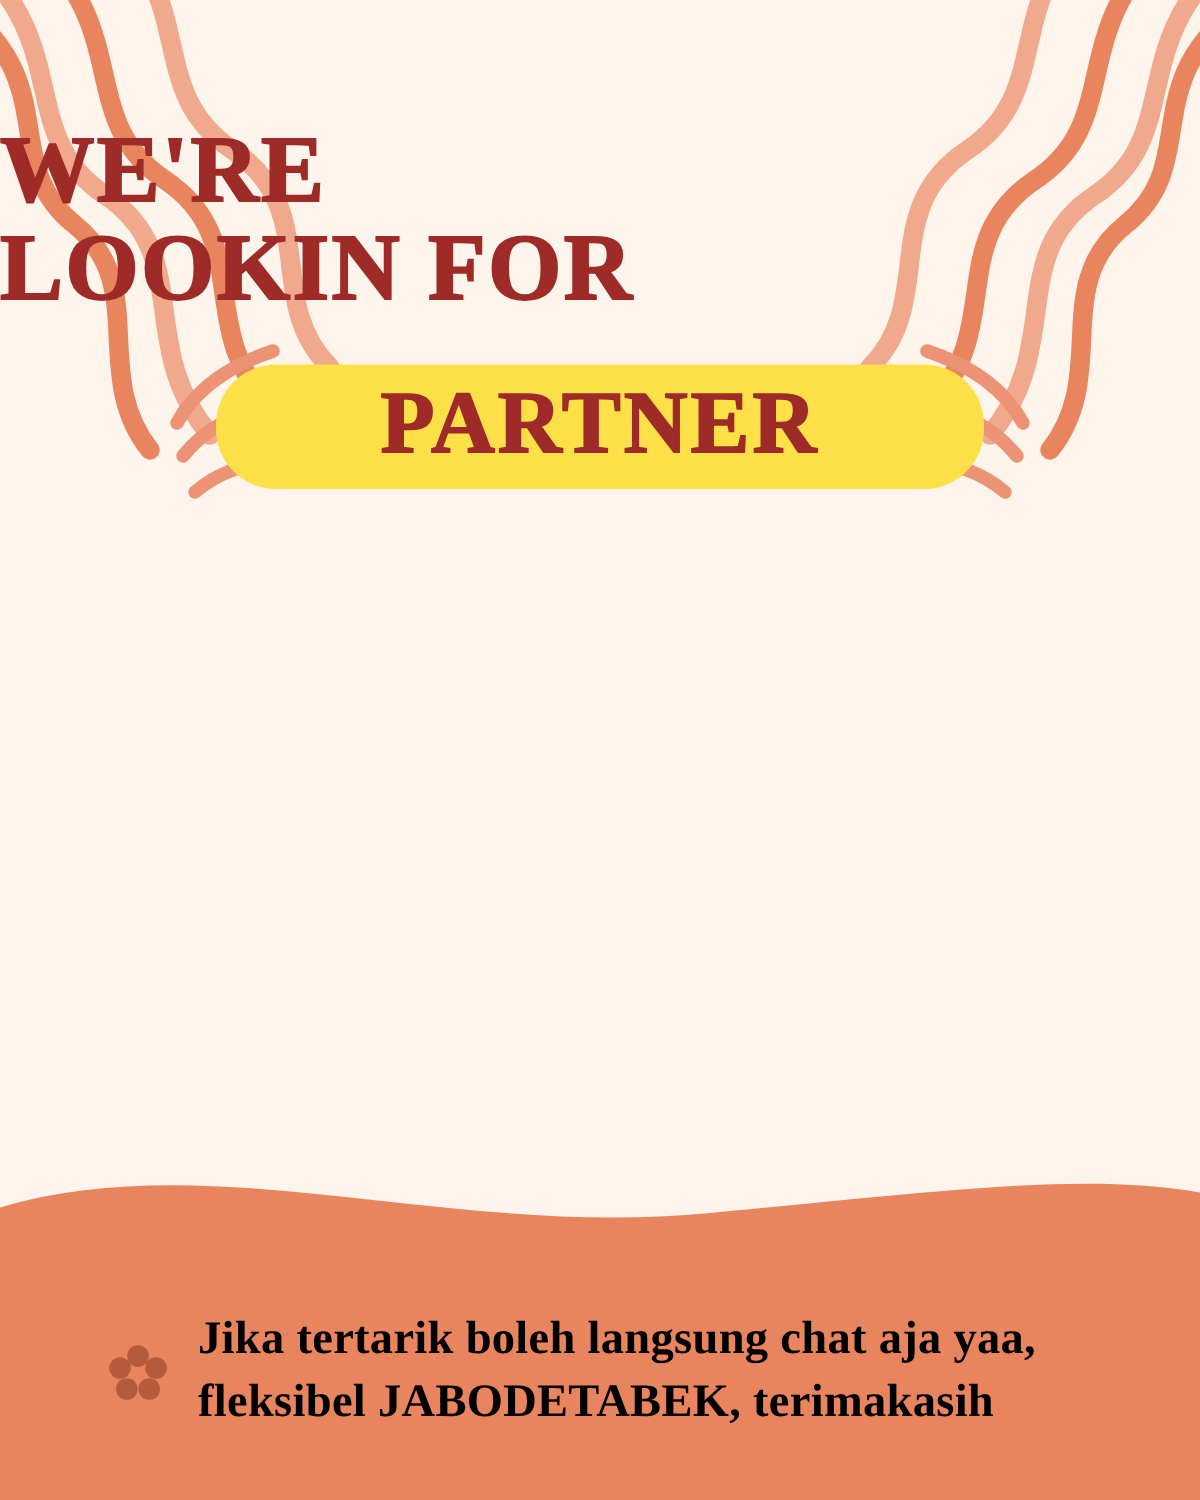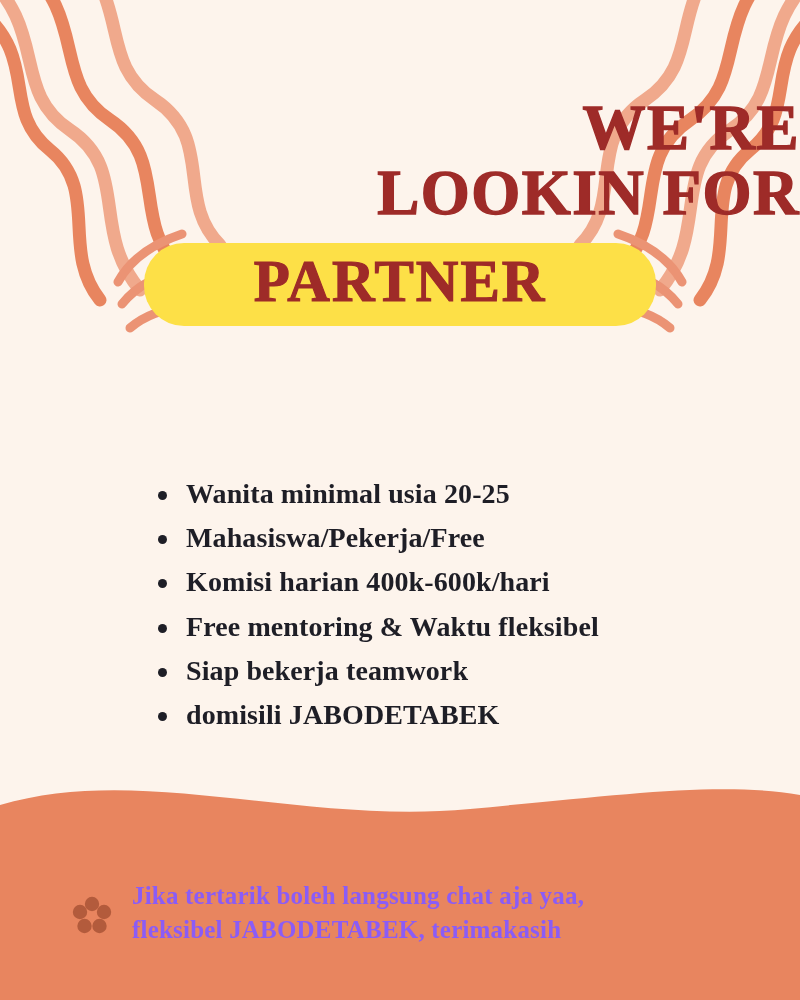--- a/index.html
+++ b/index.html
@@ -58,36 +58,36 @@
     box-sizing: border-box;
   }
   .flower-icon {
     width: 40px;
     height: 40px;
     flex: 0 0 40px;
     margin-right: 20px;
     margin-top: 6px;
   }
   .band-text {
-    color: #8b5cf6;
-    font-family: "Liberation Serif", serif;
-    font-size: 25px;
+    color: #000000;
+    font-family: "Liberation Serif", serif;
+    font-size: 31px;
     font-weight: 700;
     line-height: 1.35;
     letter-spacing: 0.2px;
   }
   .band-text div { white-space: nowrap; }
 
   
   .headline {
     position: absolute;
-    top: 96px;
-    left: 0;
-    width: 800px;
-    text-align: right;
+    top: 81px;
+    left: 0;
+    width: 800px;
+    text-align: left;
   }
   .headline .line {
     font-family: "Liberation Serif", serif;
     font-weight: 700;
     color: #9e2b28;
     font-size: 63px;
     line-height: 1.03;
     letter-spacing: 1.5px;
     text-transform: uppercase;
     -webkit-text-stroke: 1.4px #9e2b28;
@@ -209,28 +209,20 @@
       <path d="M8 82 C 28 82, 48 90, 62 102"></path>
     </g>
   </svg>
 
   <div class="pill-wrap">
     <div class="pill">
       <span class="pill-text">PARTNER</span>
     </div>
   </div>
 
-  <ul class="req-list">
-    <li>Wanita minimal usia 20-25</li>
-    <li>Mahasiswa/Pekerja/Free</li>
-    <li>Komisi harian 400k-600k/hari</li>
-    <li>Free mentoring &amp; Waktu fleksibel</li>
-    <li>Siap bekerja teamwork</li>
-    <li>domisili JABODETABEK</li>
-  </ul>
 
   <div class="bottom-band">
     <svg class="band-curve" width="800" height="60" viewBox="0 0 800 60" preserveAspectRatio="none">
       <path d="M0 60 L0 26 C 140 -16, 300 46, 470 30 C 620 16, 720 2, 800 16 L800 60 Z" fill="#e8855f"></path>
     </svg>
   </div>
   <div class="band-content">
     <svg class="flower-icon" viewBox="0 0 40 40">
       <g fill="#b35b3c">
         <circle cx="20" cy="8" r="7.2"></circle>

